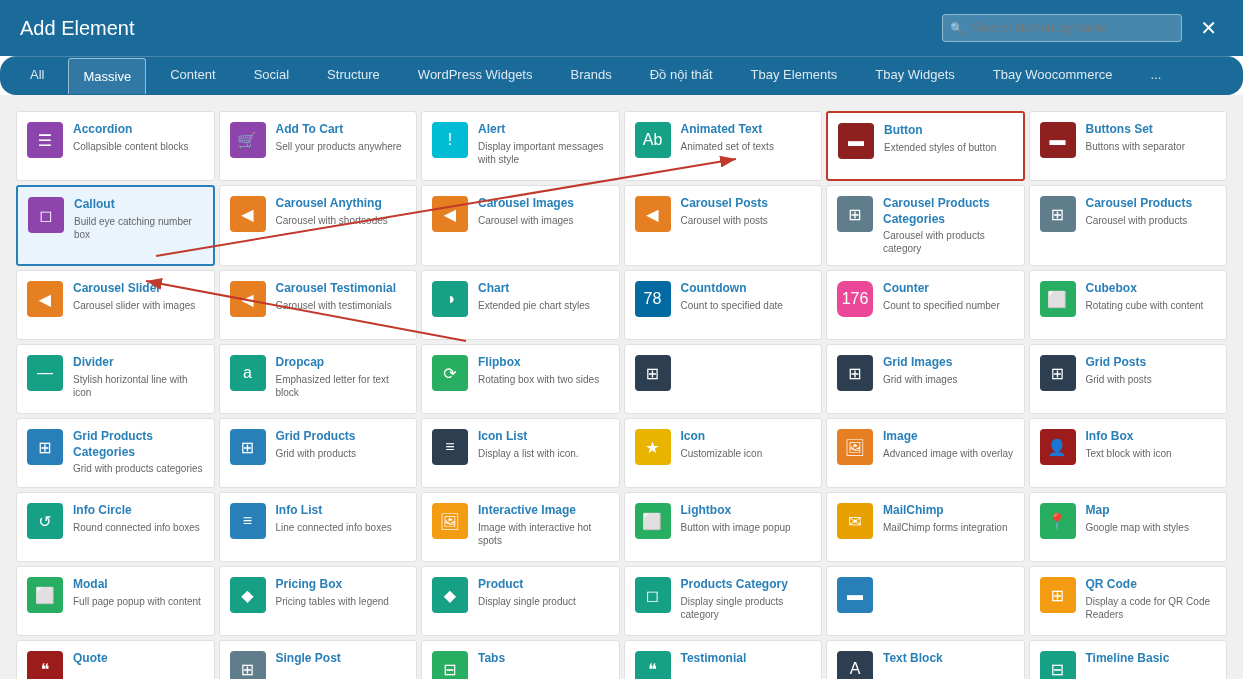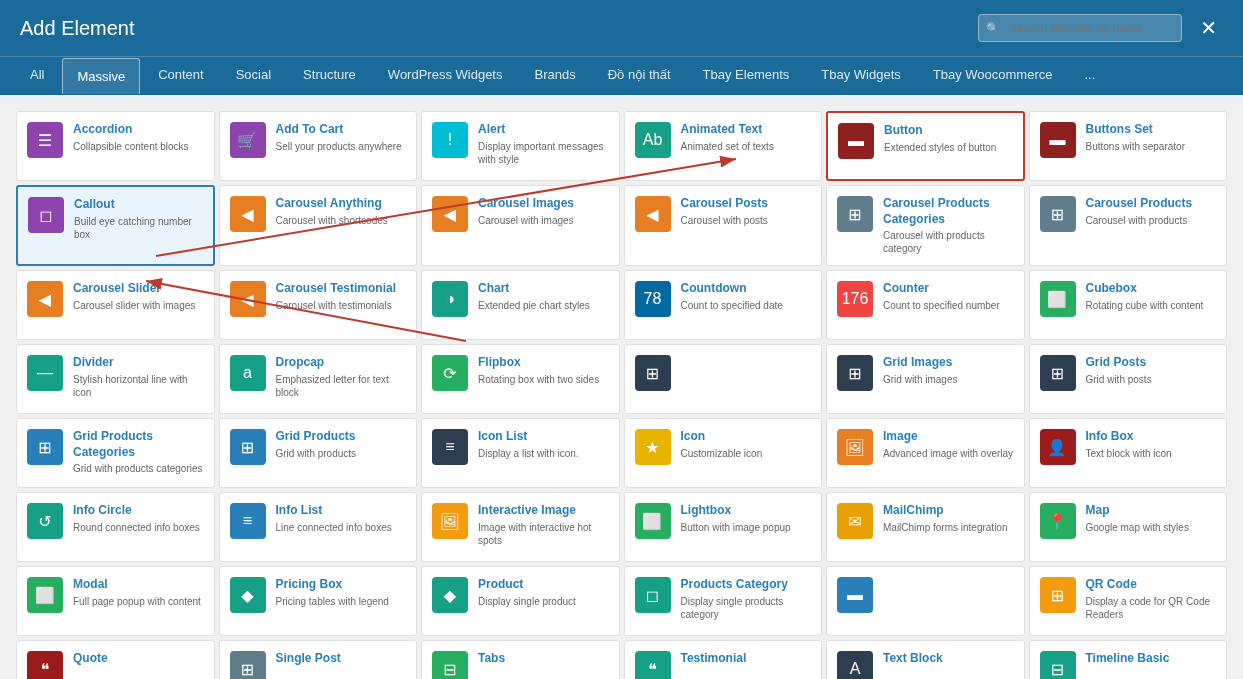--- a/index.html
+++ b/index.html
@@ -18,21 +18,21 @@
     }
     .modal-title { font-size: 20px; font-weight: 400; }
     .header-right { display: flex; align-items: center; gap: 12px; }
     .search-box {
       background: rgba(255,255,255,0.2);
       border: 1px solid rgba(255,255,255,0.4);
       border-radius: 4px;
       padding: 6px 10px 6px 30px;
       color: #fff;
       font-size: 12px;
-      width: 204px;
+      width: 240px;
       position: relative;
     }
     .search-wrapper { position: relative; }
     .search-wrapper::before {
       content: '🔍';
       position: absolute;
       left: 8px;
       top: 50%;
       transform: translateY(-50%);
       font-size: 11px;
@@ -46,22 +46,23 @@
       cursor: pointer;
       padding: 2px 6px;
     }
 
     
     .tabs-bar {
       background: #1a6a9a;
       display: flex;
       align-items: center;
       padding: 0 16px;
-      gap: 4px;
+      gap: 10px;
       border-top: 1px solid rgba(255,255,255,0.2);
+      border-radius: 16px;
     }
     .tab {
       color: rgba(255,255,255,0.85);
       padding: 10px 14px;
       cursor: pointer;
       font-size: 13px;
       border-bottom: 3px solid transparent;
       white-space: nowrap;
     }
     .tab.active {
@@ -273,21 +274,21 @@
       </div>
     </div>
           <div class="element-card">
       <div class="card-icon" style="background:#0369a1;">78</div>
       <div class="card-text">
         <div class="card-name">Countdown</div>
         <div class="card-desc">Count to specified date</div>
       </div>
     </div>
           <div class="element-card">
-      <div class="card-icon" style="background:#ef4444;">176</div>
+      <div class="card-icon" style="background:#ec4899;border-radius:7px;">176</div>
       <div class="card-text">
         <div class="card-name">Counter</div>
         <div class="card-desc">Count to specified number</div>
       </div>
     </div>
           <div class="element-card">
       <div class="card-icon" style="background:#27ae60;">⬜</div>
       <div class="card-text">
         <div class="card-name">Cubebox</div>
         <div class="card-desc">Rotating cube with content</div>

